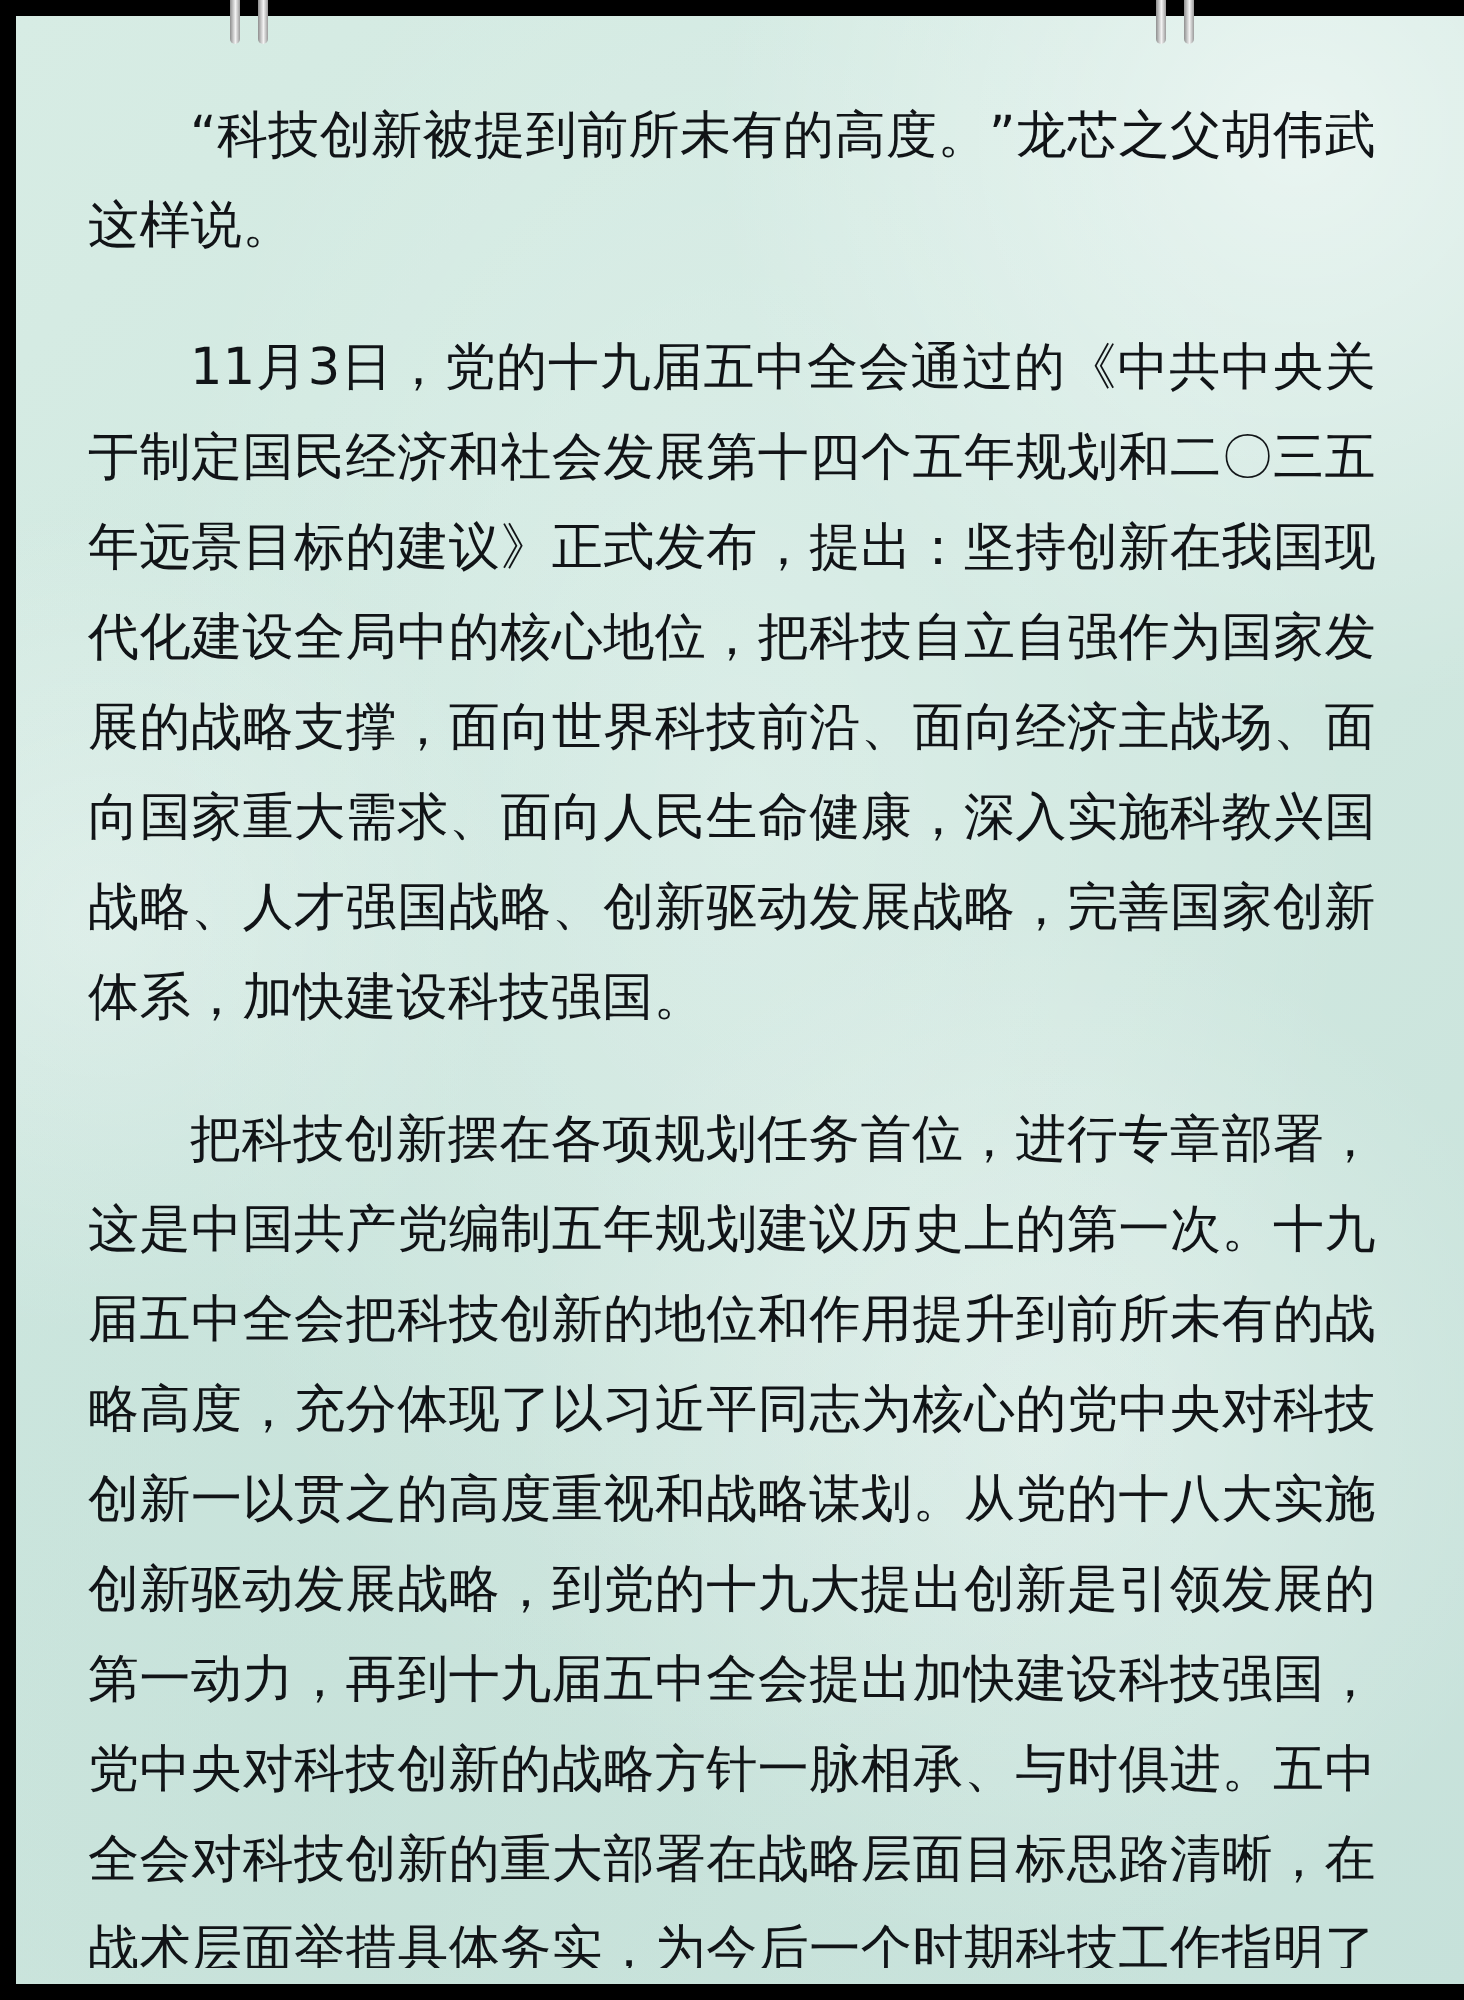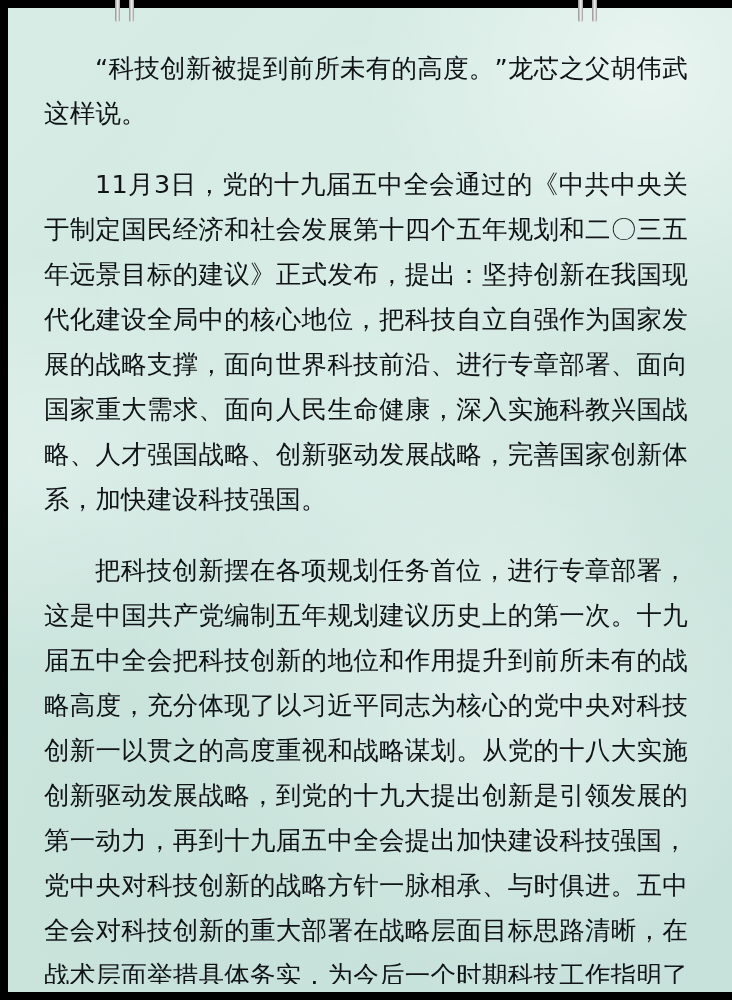--- a/index.html
+++ b/index.html
@@ -106,21 +106,21 @@
 </head>
 <body>
 
 <div class="screen">
 
   <div class="sheet">
     <div class="sheet-texture"></div>
 
     <div class="doc-body">
       <p class="para">“科技创新被提到前所未有的高度。”龙芯之父胡伟武这样说。</p>
-      <p class="para">11月3日，党的十九届五中全会通过的《中共中央关于制定国民经济和社会发展第十四个五年规划和二〇三五年远景目标的建议》正式发布，提出：坚持创新在我国现代化建设全局中的核心地位，把科技自立自强作为国家发展的战略支撑，面向世界科技前沿、进行专章部署、面向国家重大需求、面向人民生命健康，深入实施科教兴国战略、人才强国战略、创新驱动发展战略，完善国家创新体系，加快建设科技强国。</p>
+      <p class="para">11月3日，党的十九届五中全会通过的《中共中央关于制定国民经济和社会发展第十四个五年规划和二〇三五年远景目标的建议》正式发布，提出：坚持创新在我国现代化建设全局中的核心地位，把科技自立自强作为国家发展的战略支撑，面向世界科技前沿、面向经济主战场、面向国家重大需求、面向人民生命健康，深入实施科教兴国战略、人才强国战略、创新驱动发展战略，完善国家创新体系，加快建设科技强国。</p>
       <p class="para">把科技创新摆在各项规划任务首位，进行专章部署，这是中国共产党编制五年规划建议历史上的第一次。十九届五中全会把科技创新的地位和作用提升到前所未有的战略高度，充分体现了以习近平同志为核心的党中央对科技创新一以贯之的高度重视和战略谋划。从党的十八大实施创新驱动发展战略，到党的十九大提出创新是引领发展的第一动力，再到十九届五中全会提出加快建设科技强国，党中央对科技创新的战略方针一脉相承、与时俱进。五中全会对科技创新的重大部署在战略层面目标思路清晰，在战术层面举措具体务实，为今后一个时期科技工作指明了前进方向。</p>
     </div>
   </div>
 
   <div class="clip clip-a">
     <div class="prong left"></div>
     <div class="prong right"></div>
     <div class="cap"></div>
   </div>
 

